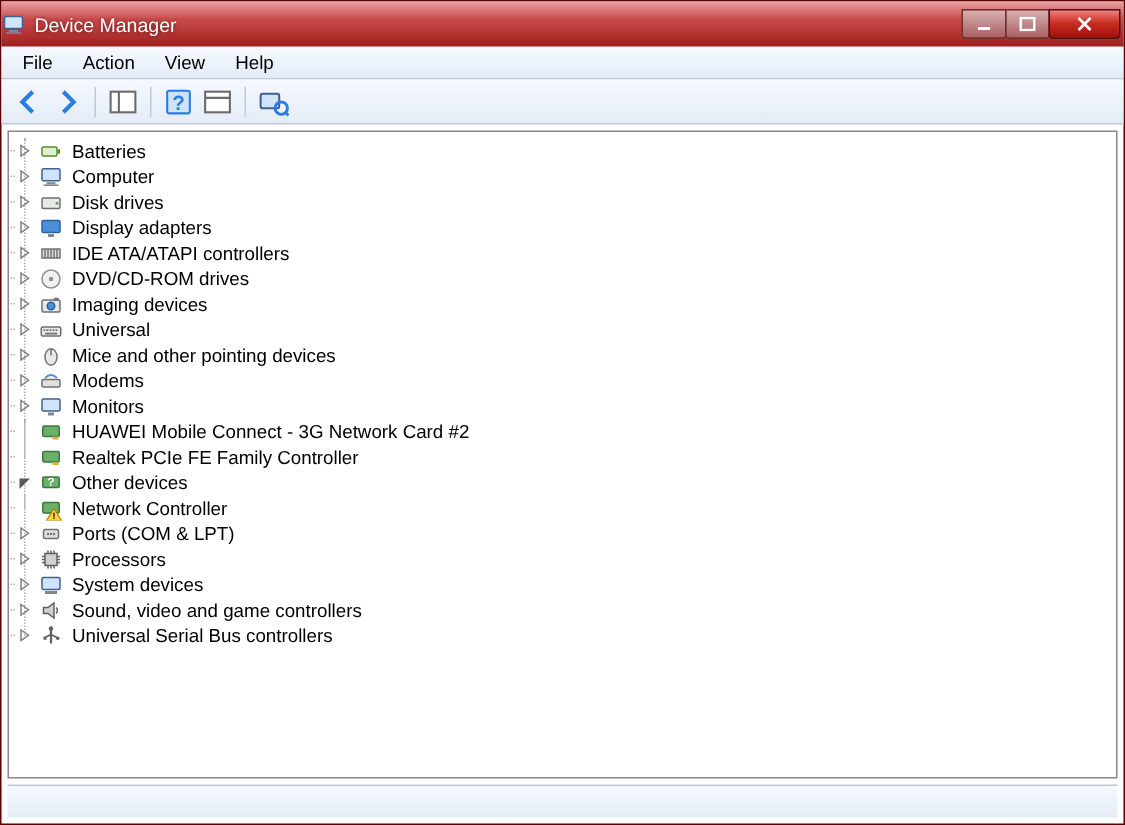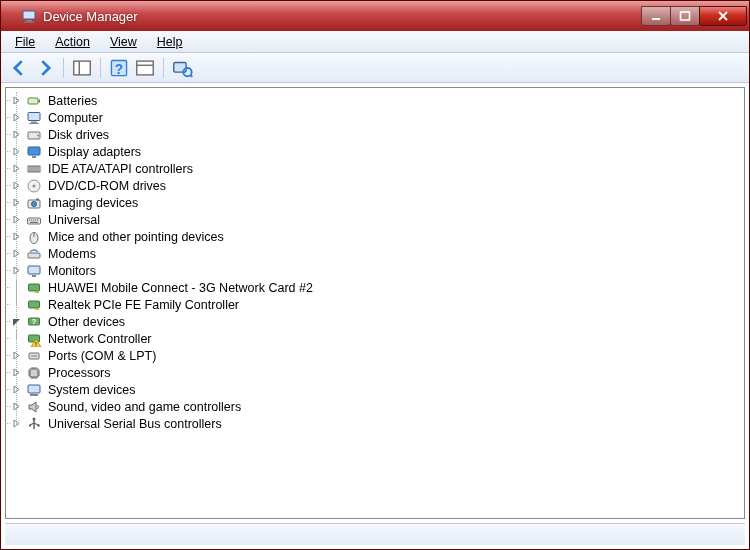--- a/index.html
+++ b/index.html
@@ -9,21 +9,21 @@
 .window {
   width: 750px; height: 550px;
   border: 1px solid #5a0000;
   background: #fff;
   display: flex; flex-direction: column;
 }
 .titlebar {
   height: 30px;
   background: linear-gradient(to bottom, #e9a0a0 0%, #c94a4a 40%, #a02020 100%);
   display: flex; align-items: center;
-  padding: 0 2px 0 20px;
+  padding: 0 2px 0 0;
   color: #fff;
   position: relative;
 }
 .titlebar .title-icon { width: 16px; height: 16px; margin-right: 6px; }
 .titlebar .title-text { font-size: 13px; text-shadow: 0 0 3px rgba(0,0,0,.5); flex: 1; }
 .win-buttons { display: flex; gap: 0; }
 .win-btn {
   width: 30px; height: 20px;
   background: linear-gradient(to bottom, #d8b0b0, #a86060);
   border: 1px solid #703030; border-radius: 0 0 3px 3px;
@@ -39,21 +39,21 @@
 
 
 .menubar {
   height: 22px;
   background: linear-gradient(to bottom, #f6f9fe, #e4ecf7);
   border-bottom: 1px solid #c0c8d8;
   display: flex; align-items: center;
   padding: 0 4px;
   font-size: 12.5px;
 }
-.menubar .menu-item { padding: 2px 10px; cursor: default; text-decoration: underline; }
+.menubar .menu-item { padding: 2px 10px; cursor: default; }
 
 
 .toolbar {
   height: 30px;
   background: linear-gradient(to bottom, #f6f9fe, #e4ecf7);
   border-bottom: 1px solid #c0c8d8;
   display: flex; align-items: center;
   padding: 0 6px; gap: 2px;
 }
 .tool-btn {

